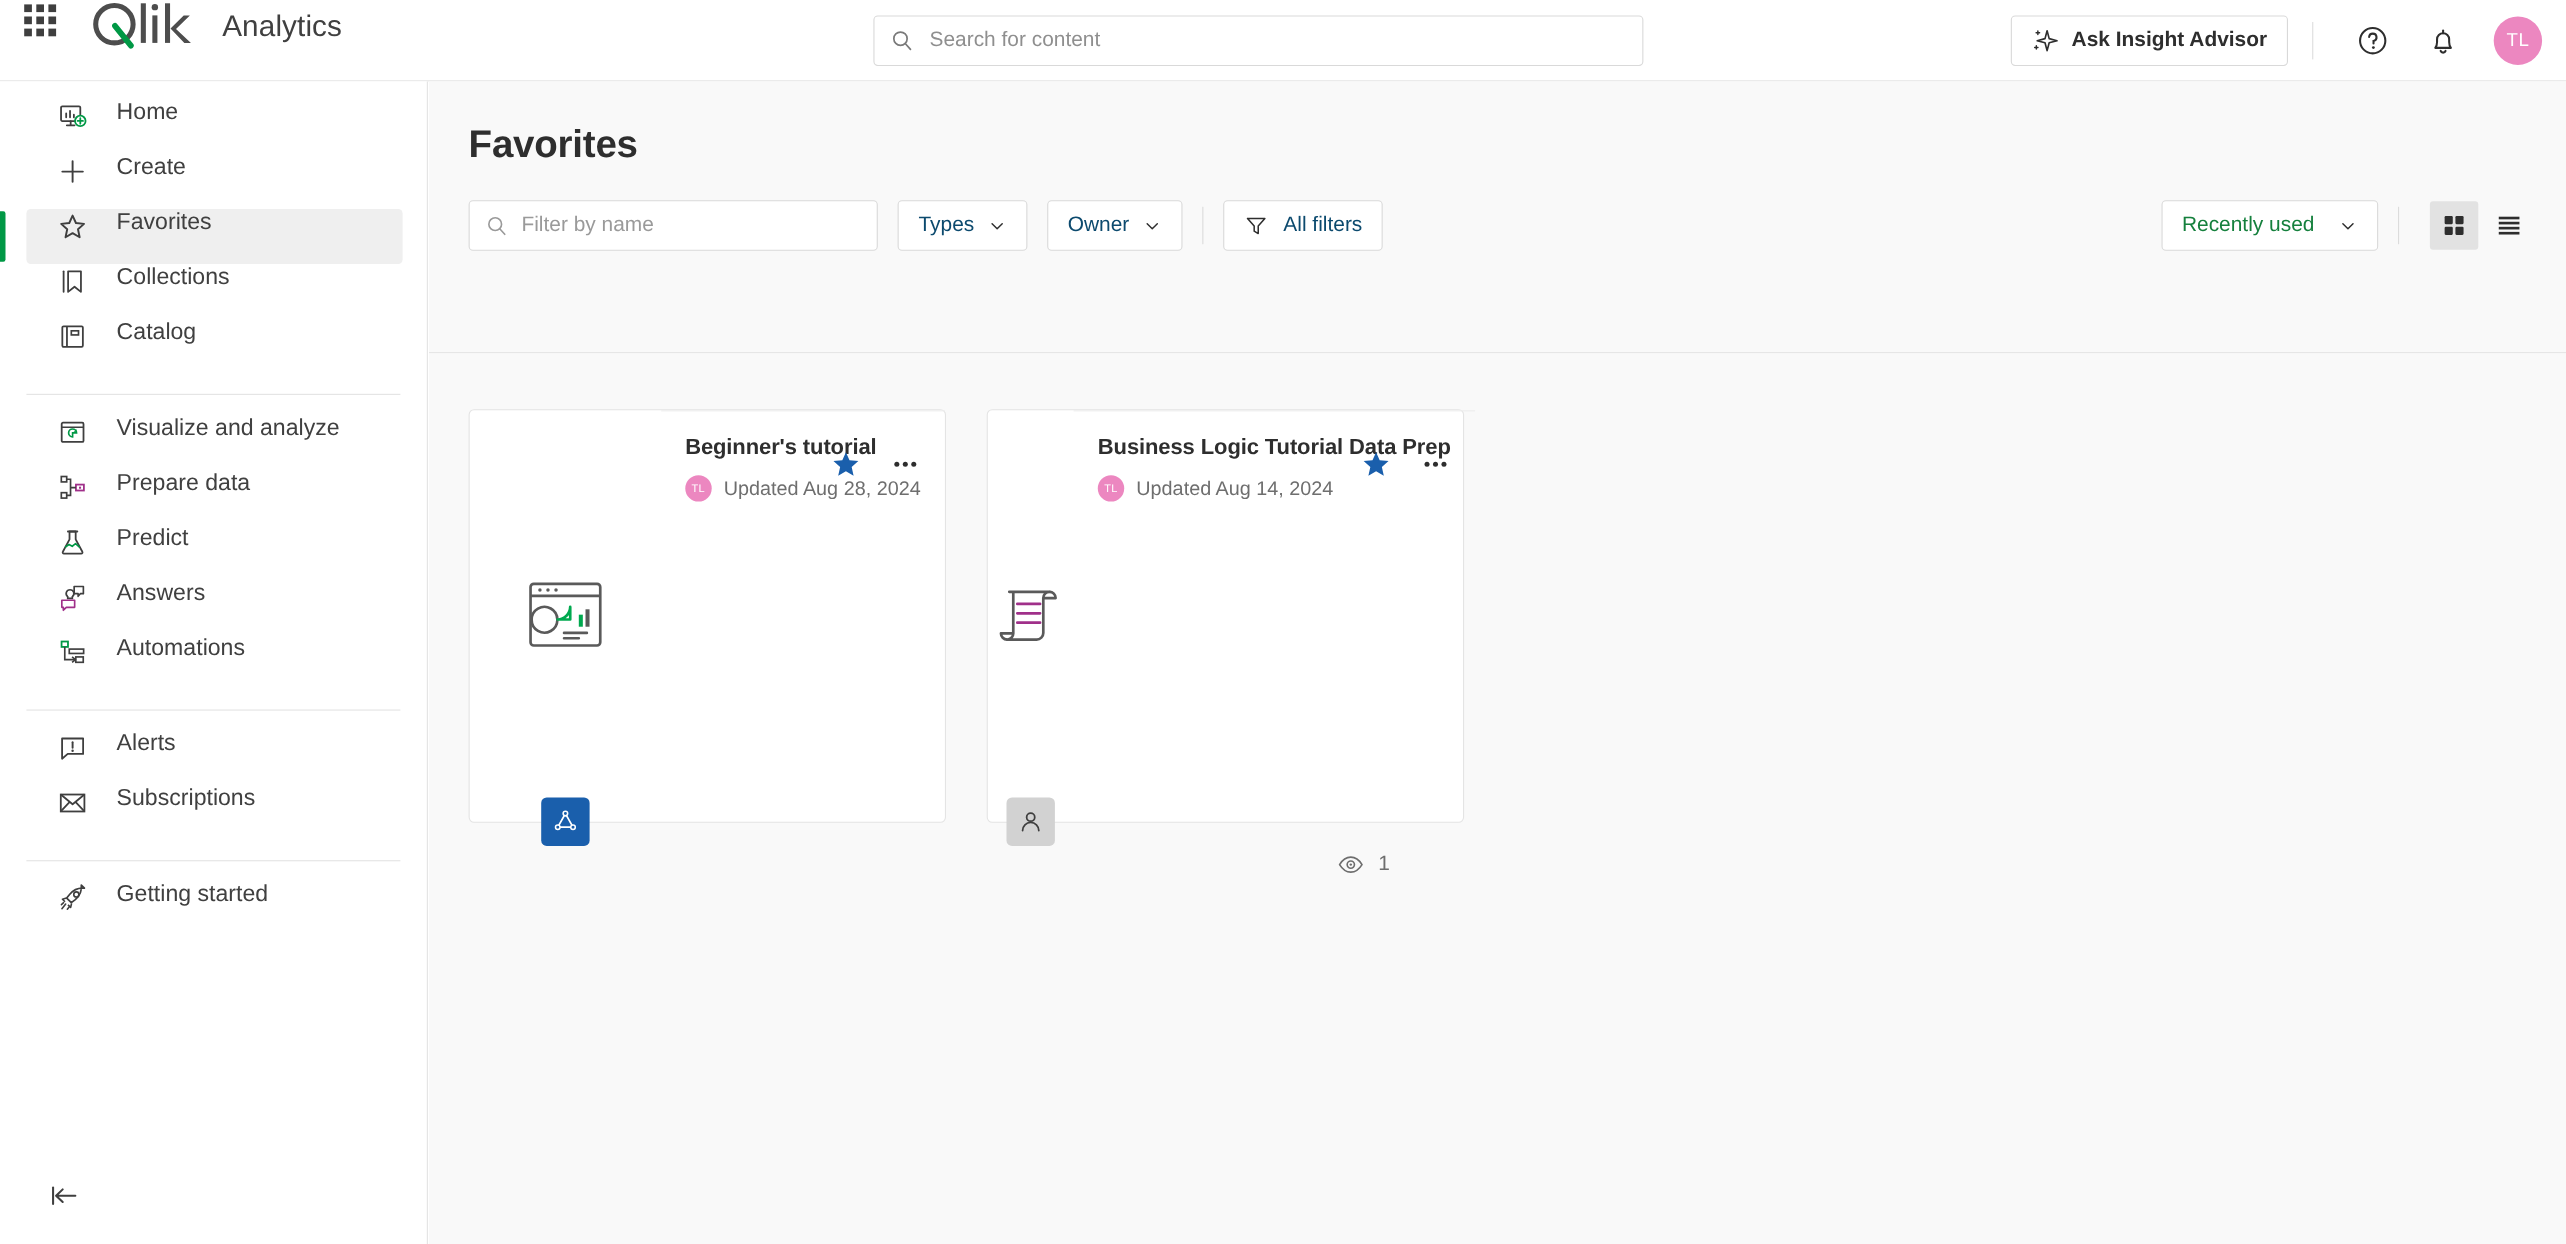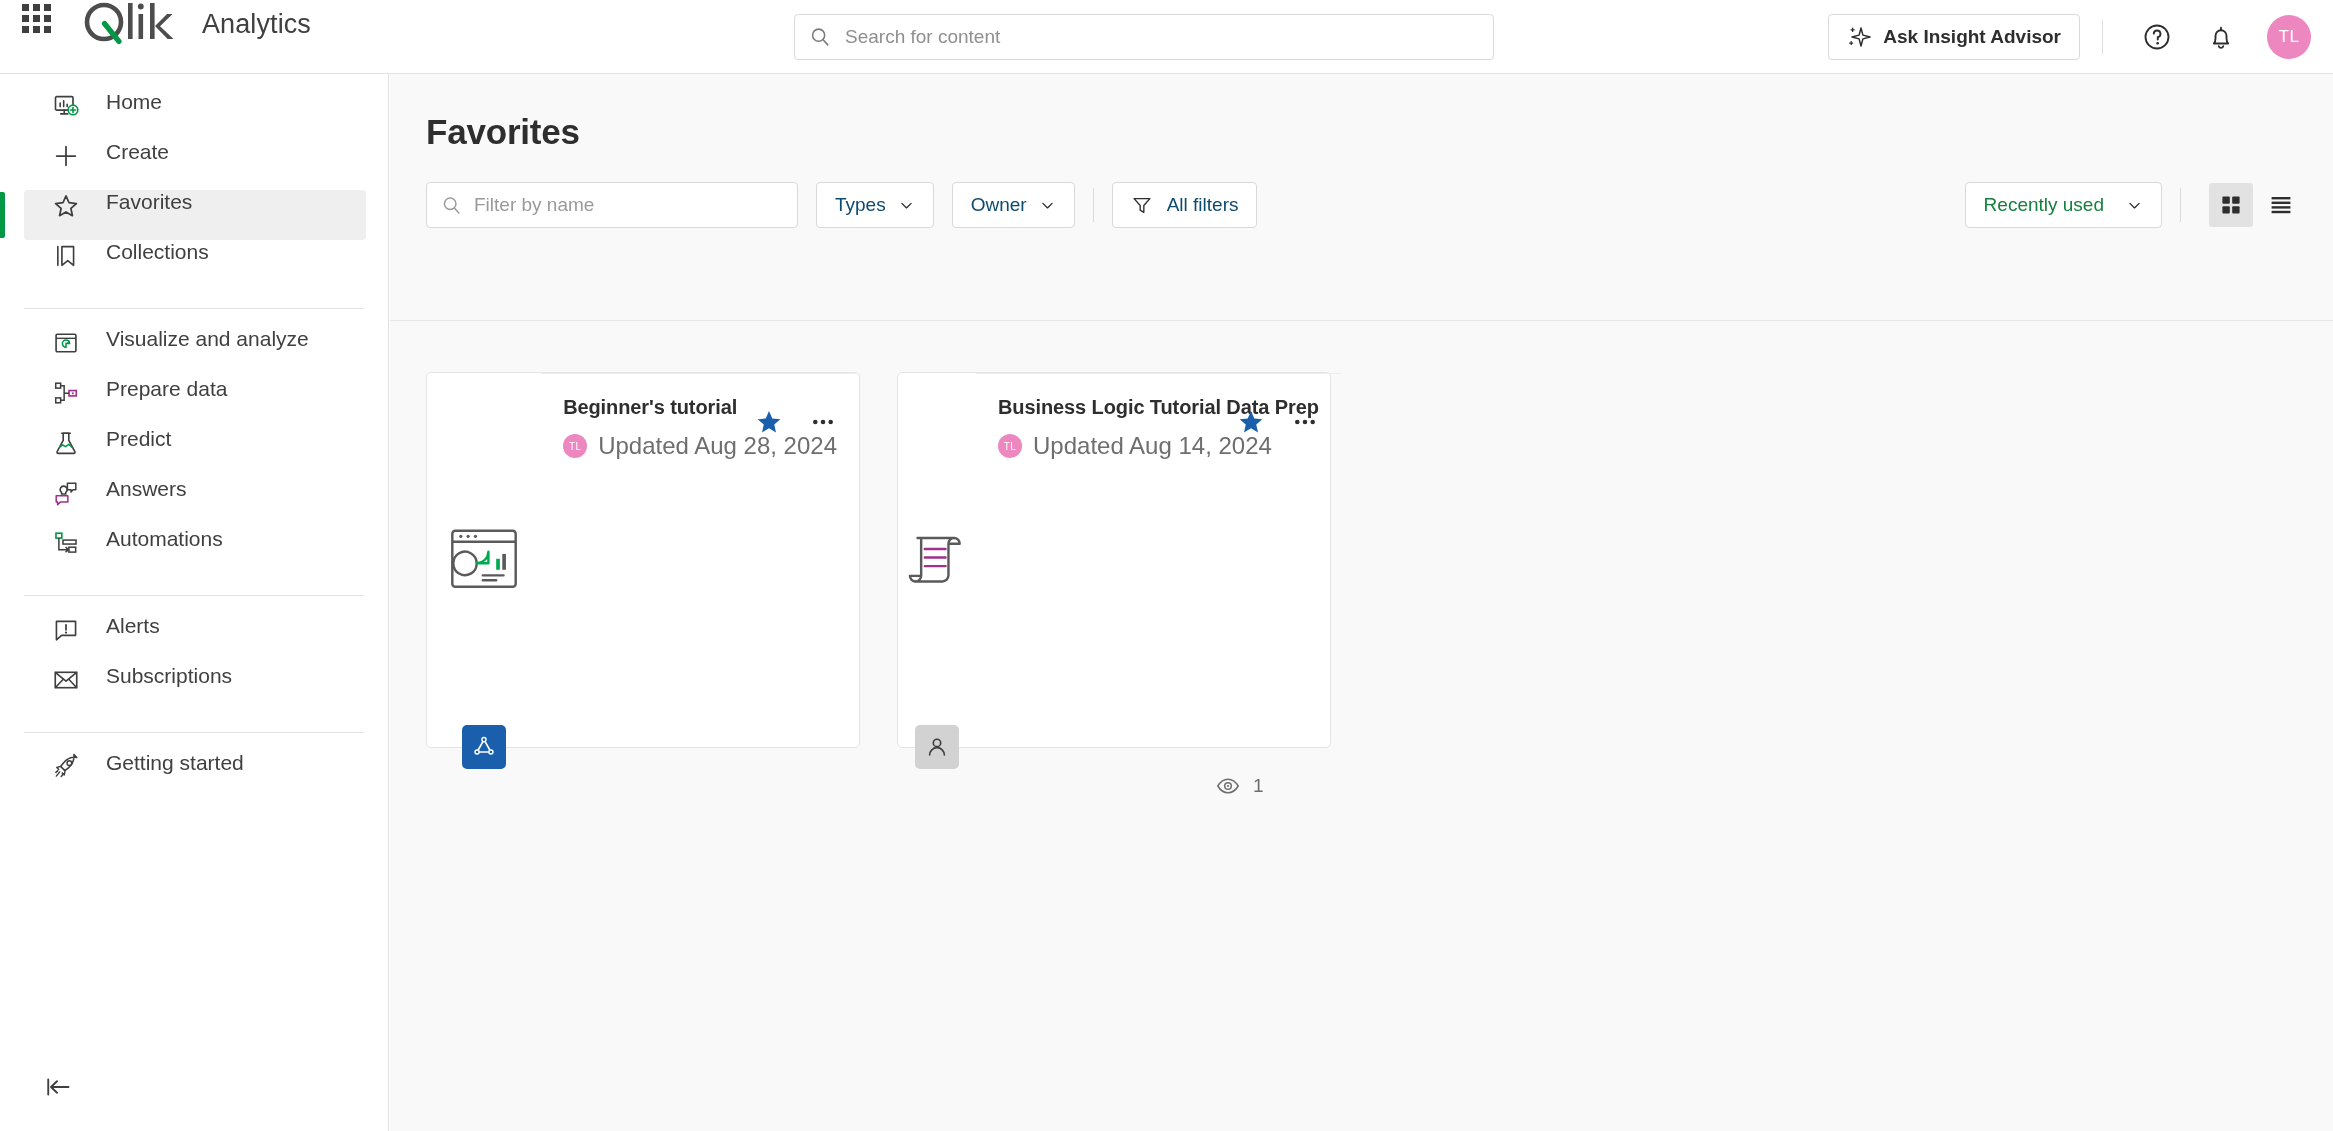--- a/index.html
+++ b/index.html
@@ -215,21 +215,21 @@
     font-size: 20px; font-weight: 700; color: #2e2e2e;
     white-space: nowrap; letter-spacing: -.1px;
   }
   .card-meta { display: flex; align-items: center; margin-top: 13px; }
   .mini-avatar {
     width: 24px; height: 24px; border-radius: 50%;
     background: #ec87c0; color: #fff;
     display: flex; align-items: center; justify-content: center;
     font-size: 10px; letter-spacing: .3px;
   }
-  .card-updated { margin-left: 11px; font-size: 24px; color: #6e6e6e; }
+  .card-updated { margin-left: 11px; font-size: 18px; color: #6e6e6e; }
   .card-actions {
     display: flex; align-items: center; gap: 26px;
     position: absolute; right: 22px; top: 34px;
   }
   .star-btn, .more-btn { cursor: pointer; display: flex; align-items: center; }
 
   .views {
     position: absolute; left: 0; top: 700px;
     width: 1943px;
     display: flex; align-items: center; justify-content: flex-start;
@@ -354,20 +354,30 @@
   <div class="nav-item">
     <span class="ic">
       <svg width="28" height="28" viewBox="0 0 24 24">
         <path d="M5 4 v16" stroke="#3f3f3f" stroke-width="1.4" stroke-linecap="round"></path>
         <path d="M8.5 4 h10 v16 l-5-4 l-5 4 Z" fill="none" stroke="#3f3f3f" stroke-width="1.4" stroke-linejoin="round"></path>
       </svg>
     </span>
     <span class="lbl">Collections</span>
   </div>
 
+  <div class="nav-item">
+    <span class="ic">
+      <svg width="28" height="28" viewBox="0 0 24 24">
+        <rect x="4" y="4" width="16" height="16" rx="1" fill="none" stroke="#3f3f3f" stroke-width="1.4"></rect>
+        <path d="M7.6 4 v16" stroke="#3f3f3f" stroke-width="1.4"></path>
+        <rect x="11" y="7.5" width="5.6" height="3.2" fill="none" stroke="#3f3f3f" stroke-width="1.3"></rect>
+      </svg>
+    </span>
+    <span class="lbl">Catalog</span>
+  </div>
 
   <div class="nav-sep"></div>
 
   <div class="nav-item">
     <span class="ic">
       <svg width="28" height="28" viewBox="0 0 24 24">
         <rect x="3.5" y="4.5" width="17" height="15" rx="1" fill="none" stroke="#3f3f3f" stroke-width="1.4"></rect>
         <path d="M3.5 8 h17" stroke="#3f3f3f" stroke-width="1.2"></path>
         <path d="M12 15.6 a3.1 3.1 0 1 1 3.1-3.1 h-3.1 Z" fill="none" stroke="#009845" stroke-width="1.3"></path>
         <path d="M12 12.5 h3.1 v-3.1" fill="#009845" opacity=".85"></path>

